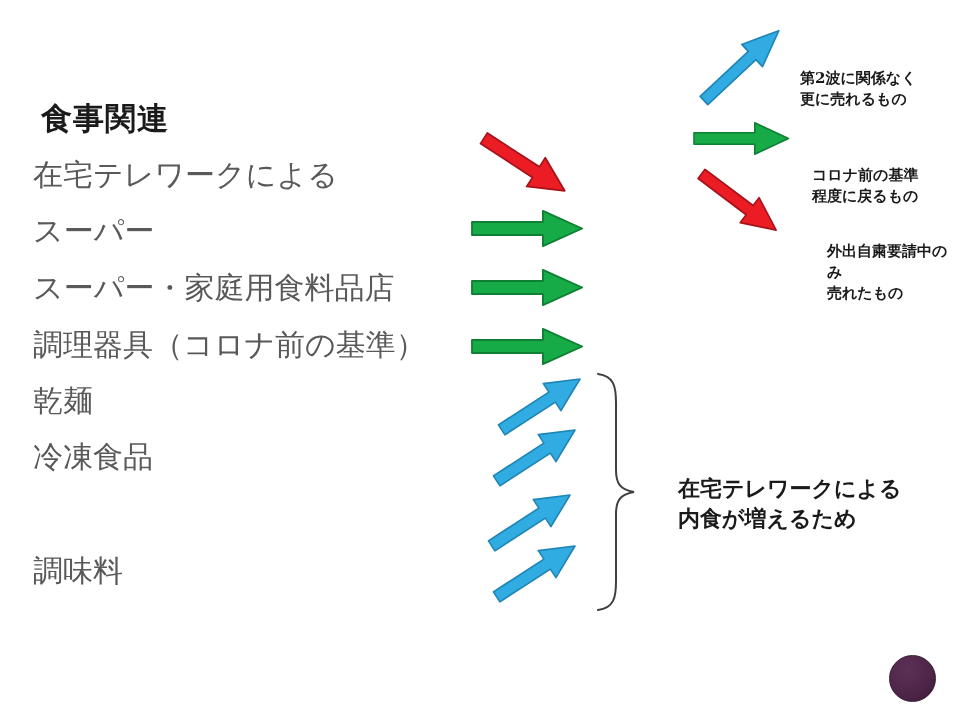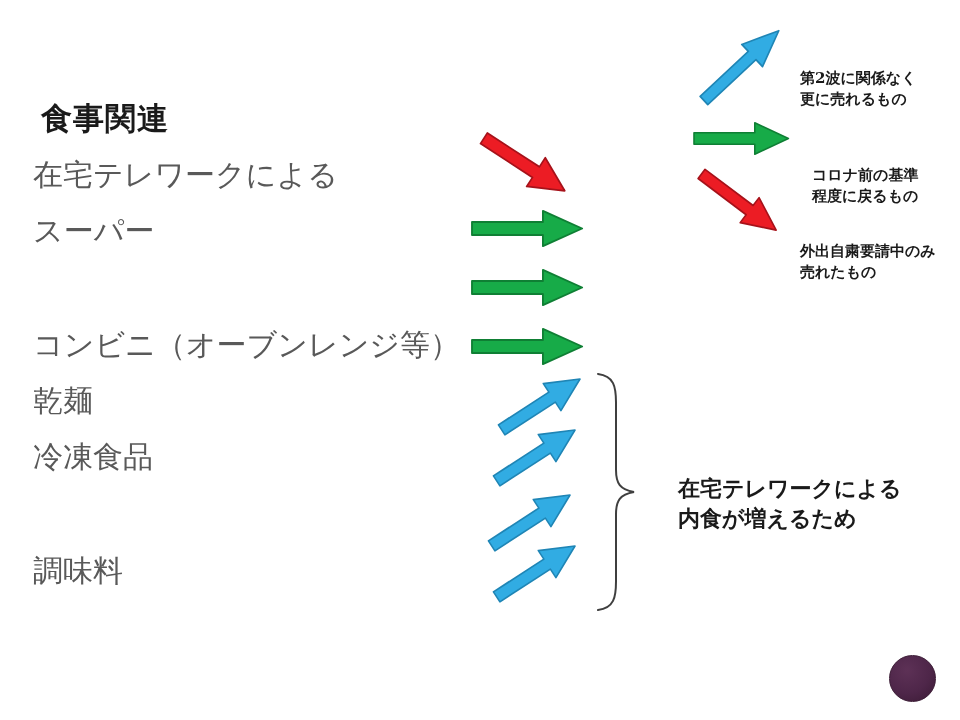--- a/index.html
+++ b/index.html
@@ -95,21 +95,22 @@
 </style>
 </head>
 <body>
 
 <div class="slide">
 
   <h1 class="title">食事関連</h1>
 
   <div class="item" style="top:158px">在宅テレワークによる</div>
   <div class="item" style="top:214px">スーパー</div>
-  <div class="item" style="top:328px">コンビニ（オーブンレンジ等）</div>
+  <div class="item" style="top:271px">スーパー・家庭用食料品店</div>
+  <div class="item" style="top:328px">調理器具（コロナ前の基準）</div>
   <div class="item" style="top:384px">乾麺</div>
   <div class="item" style="top:440px">冷凍食品</div>
   <div class="item" style="top:554px">調味料</div>
 
   <div class="arrow arrow-red" style="left:476px;top:147px;width:98px;height:36px;transform:rotate(33deg)">
     <svg viewBox="0 0 120 40" preserveAspectRatio="none">
         <polygon points="0,13 76,13 76,1 118,20 76,39 76,27 0,27"></polygon>
       </svg>
   </div>
   <div class="arrow arrow-green" style="left:472px;top:210px;width:112px;height:37px">
@@ -169,18 +170,18 @@
       </svg>
   </div>
   <div class="legend-label" style="left:812px;top:117px">コロナ前の基準
 程度に戻るもの</div>
 
   <div class="arrow arrow-red" style="left:692px;top:186px;width:95px;height:33px;transform:rotate(37deg)">
     <svg viewBox="0 0 120 40" preserveAspectRatio="none">
         <polygon points="0,13 76,13 76,1 118,20 76,39 76,27 0,27"></polygon>
       </svg>
   </div>
-  <div class="legend-label" style="left:800px;top:193px">外出自粛要請中のみ
+  <div class="legend-label" style="left:827px;top:193px">外出自粛要請中のみ
 売れたもの</div>
 
   <div class="logo"></div>
 
 </div>
 
 </body></html>

